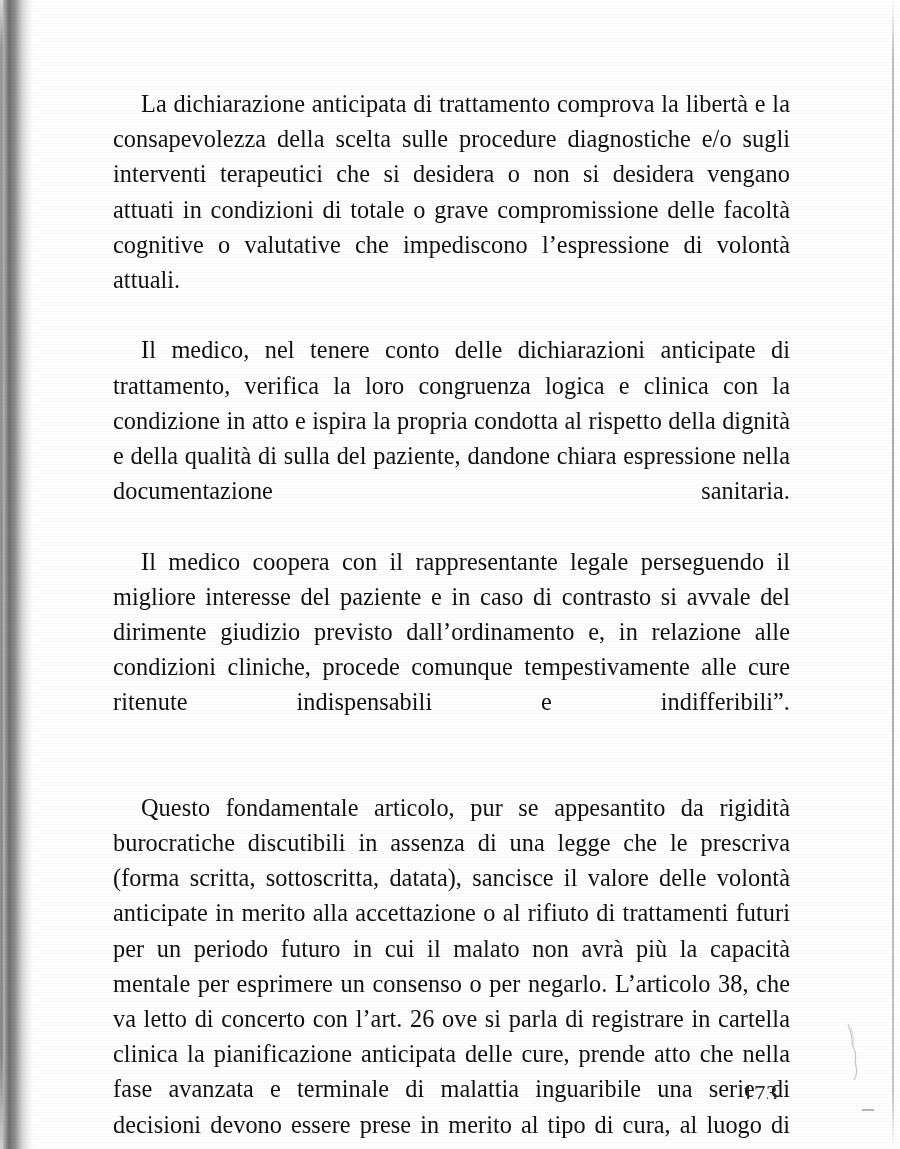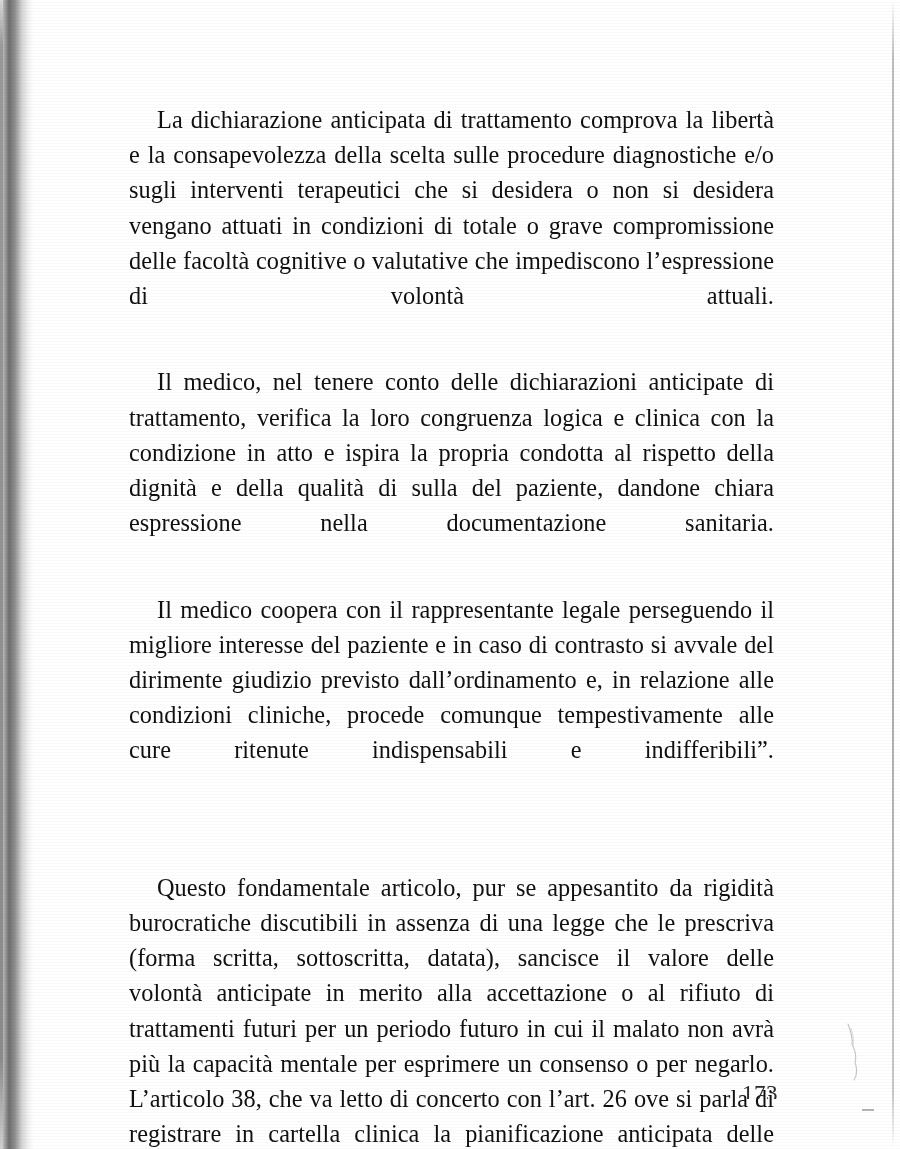--- a/index.html
+++ b/index.html
@@ -93,21 +93,21 @@
   
 
   .text-column {
     position: absolute;
     left: 113px;
     top: 86px;
     width: 677px;
   }
 
   p.para {
-    margin: 16px;
+    margin: 0;
     text-align: justify;
     text-justify: inter-word;
     text-indent: 28px;
     font-size: 24.3px;
     line-height: 35.2px;
     letter-spacing: 0.05px;
     word-spacing: 0.2px;
   }
 
   

